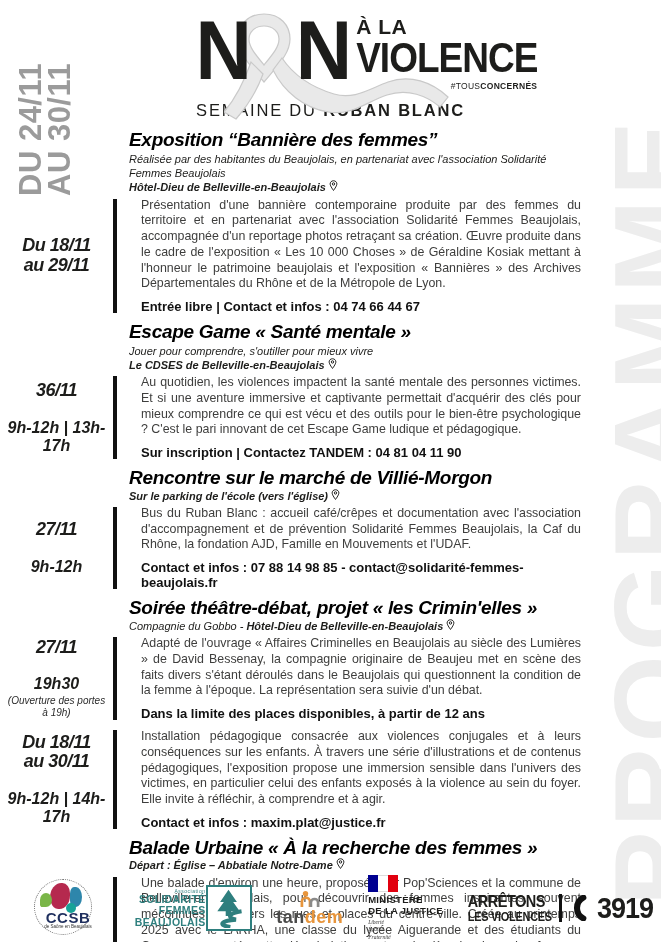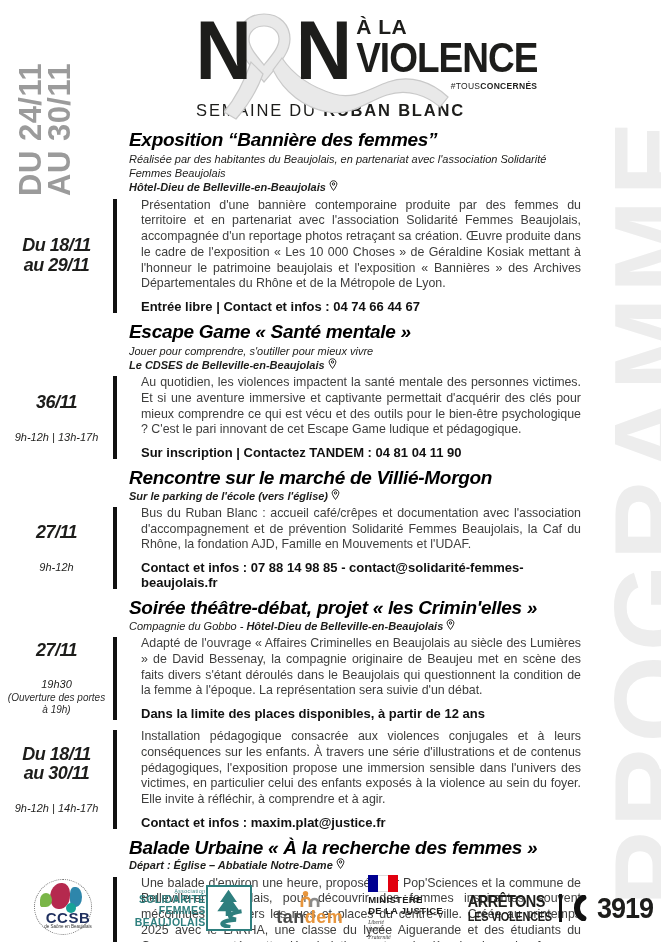--- a/index.html
+++ b/index.html
@@ -57,21 +57,21 @@
   .event-sub { font-style:italic; font-size:11px; line-height:1.3; color:#1d1d1b; margin-top:1px; }
   .event-loc { font-style:italic; font-weight:bold; font-size:11px; line-height:1.3; color:#1d1d1b; }
   .loc-prefix { font-weight:normal;margin-top:8px; }
   .pin-icon { width:9px; height:12px; margin-left:3px; vertical-align:-1px; }
   .event-row { display:flex; align-items:stretch; margin-top:3px; }
   .date-col {
     width:113px; flex:0 0 113px; display:flex; flex-direction:column;
     justify-content:center; align-items:center; text-align:center; padding:0 4px;
   }
   .date-main { font-style:italic; font-weight:bold; font-size:18px; line-height:1.1; letter-spacing:-0.5px; }
-  .date-time { font-style:italic; font-weight:normal; font-size:11px; margin-top:18px; }
+  .date-time { font-style:italic; font-weight:bold; font-size:16px; margin-top:18px; }
   .date-note { font-style:italic; font-size:10px; line-height:1.2; margin-top:2px; color:#2a2a2a; }
   .vbar { width:4px; flex:0 0 4px; background:#111111; margin:1px 0; }
   .event-content { flex:1; padding-left:24px; }
   .event-body {
     font-size:12.4px; line-height:1.27; text-align:justify; color:#3e3e3d;
   }
   .event-contact { font-weight:bold; font-size:13px; margin-top:7px; color:#111111; }
 
   
   .footer {

